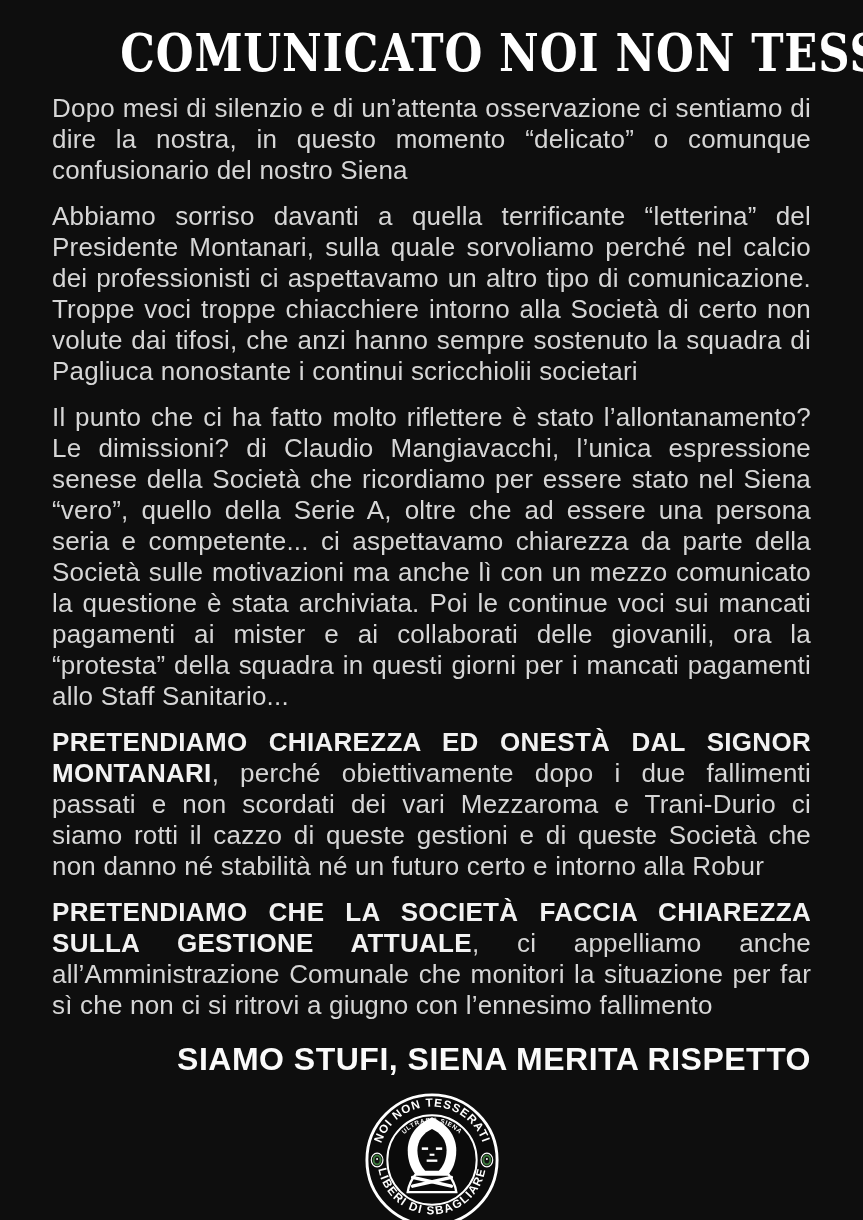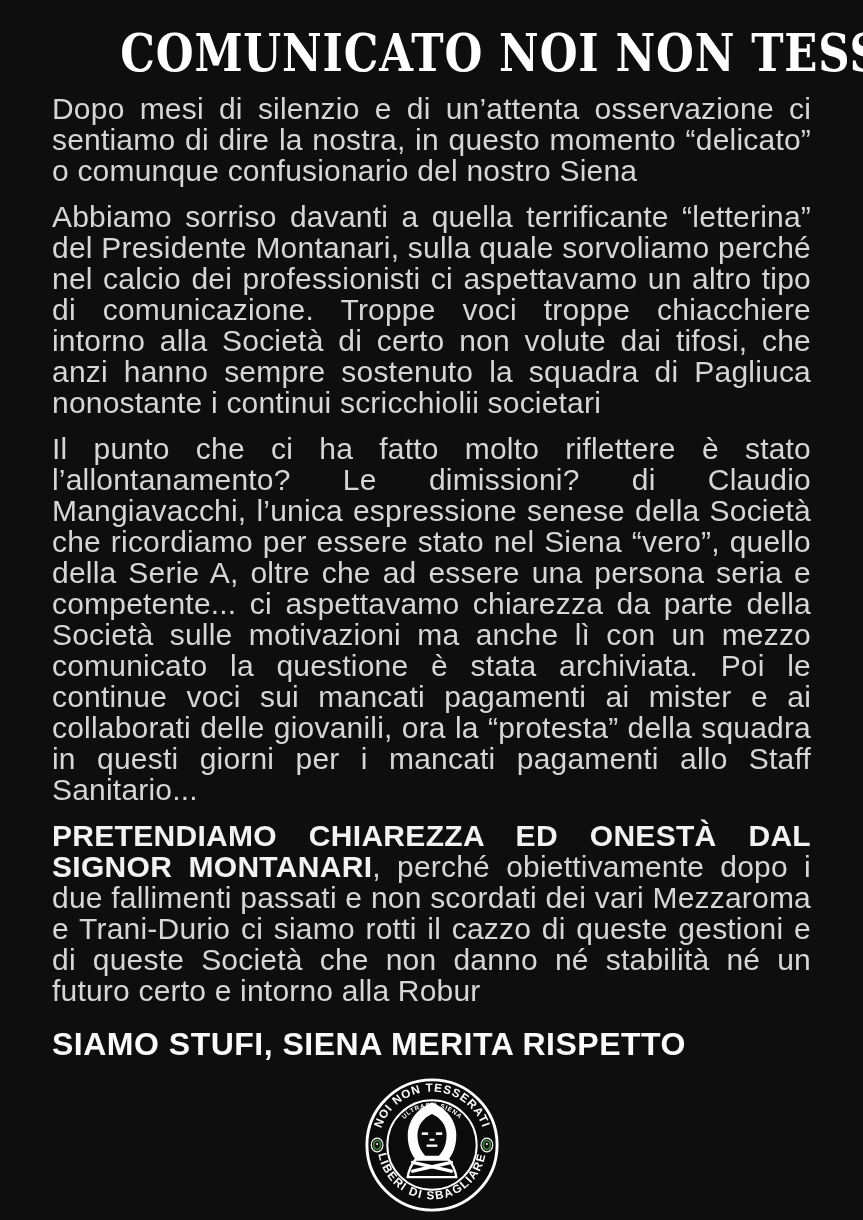--- a/index.html
+++ b/index.html
@@ -22,36 +22,36 @@
     font-size: 53px;
     line-height: 1.15;
     text-align: center;
     white-space: nowrap;
     transform: scale(0.82, 1);
     transform-origin: center;
     letter-spacing: 1px;
     margin-bottom: 10px;
   }
   .para {
-    font-size: 30px;
+    font-size: 26px;
     line-height: 31px;
     text-align: justify;
     letter-spacing: 0.2px;
     margin-bottom: 15px;
     hyphens: auto;
   }
   .para .lead {
     font-weight: bold;
     color: #f2f2f2;
     letter-spacing: 0.3px;
   }
   .closing {
     margin-top: 20px;
     margin-bottom: 14px;
-    text-align: left;
+    text-align: right;
     font-weight: bold;
     font-size: 32px;
     letter-spacing: 0.5px;
     color: #fafafa;
     white-space: nowrap;
   }
   .logo-wrap {
     display: flex;
     justify-content: center;
   }
@@ -70,20 +70,21 @@
   <h1 class="title">COMUNICATO NOI NON TESSERATI</h1>
 
   <p class="para"><span class="lead"></span><span>Dopo mesi di silenzio e di un’attenta osservazione ci sentiamo di dire la nostra, in questo momento “delicato” o comunque confusionario del nostro Siena</span></p>
 
   <p class="para"><span class="lead"></span><span>Abbiamo sorriso davanti a quella terrificante “letterina” del Presidente Montanari, sulla quale sorvoliamo perché nel calcio dei professionisti ci aspettavamo un altro tipo di comunicazione. Troppe voci troppe chiacchiere intorno alla Società di certo non volute dai tifosi, che anzi hanno sempre sostenuto la squadra di Pagliuca nonostante i continui scricchiolii societari</span></p>
 
   <p class="para"><span class="lead"></span><span>Il punto che ci ha fatto molto riflettere è stato l’allontanamento? Le dimissioni? di Claudio Mangiavacchi, l’unica espressione senese della Società che ricordiamo per essere stato nel Siena “vero”, quello della Serie A, oltre che ad essere una persona seria e competente... ci aspettavamo chiarezza da parte della Società sulle motivazioni ma anche lì con un mezzo comunicato la questione è stata archiviata. Poi le continue voci sui mancati pagamenti ai mister e ai collaborati delle giovanili, ora la “protesta” della squadra in questi giorni per i mancati pagamenti allo Staff Sanitario...</span></p>
 
   <p class="para"><span class="lead">PRETENDIAMO CHIAREZZA ED ONESTÀ DAL SIGNOR MONTANARI</span><span>, perché obiettivamente dopo i due fallimenti passati e non scordati dei vari Mezzaroma e Trani-Durio ci siamo rotti il cazzo di queste gestioni e di queste Società che non danno né stabilità né un futuro certo e intorno alla Robur</span></p>
 
+  <p class="para"><span class="lead">PRETENDIAMO CHE LA SOCIETÀ FACCIA CHIAREZZA SULLA GESTIONE ATTUALE</span><span>, ci appelliamo anche all’Amministrazione Comunale che monitori la situazione per far sì che non ci si ritrovi a giugno con l’ennesimo fallimento</span></p>
 
   <div class="closing">SIAMO STUFI, SIENA MERITA RISPETTO</div>
 
   <div class="logo-wrap">
     <svg width="136" height="136" viewBox="0 0 140 140">
 
       <circle cx="70" cy="70" r="67" fill="#0b0b0b" stroke="#ffffff" stroke-width="3"></circle>
       <circle cx="70" cy="70" r="46" fill="#0b0b0b" stroke="#ffffff" stroke-width="2"></circle>
 
       <defs>

